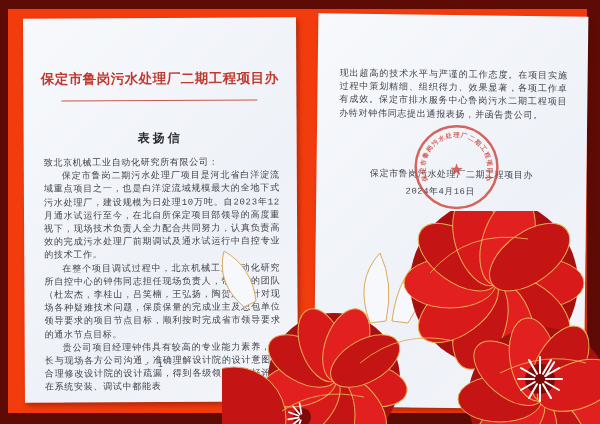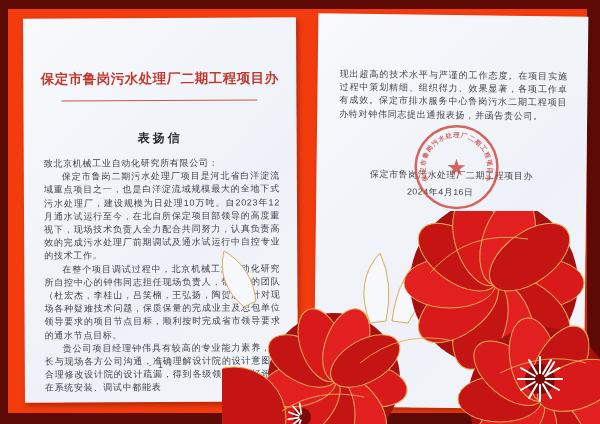--- a/index.html
+++ b/index.html
@@ -1,20 +1,20 @@
 <!DOCTYPE html>
 <html><head>
 <meta charset="utf-8">
 <style>
   html,body{margin:0;padding:0;background:#3a3a3a;}
   *{box-sizing:border-box;}
   #canvas{
     position:relative;width:600px;height:424px;overflow:hidden;
     background:#5e0b06;
-    font-family:Liberation Sans, sans-serif;
+    font-family:Liberation Mono, monospace;
   }
   #inner-frame{
     position:absolute;left:8px;top:9px;right:13px;bottom:11px;
     background:#f23c0e;
   }
   .page{
     position:absolute;background:linear-gradient(135deg,#f7f9fc 0%,#eef1f7 60%,#f3f5fa 100%);
     box-shadow:2px 3px 5px rgba(70,5,0,.38);
   }
   #left-page{left:24px;top:18px;width:273px;height:384px;transform:rotate(-.3deg);}

